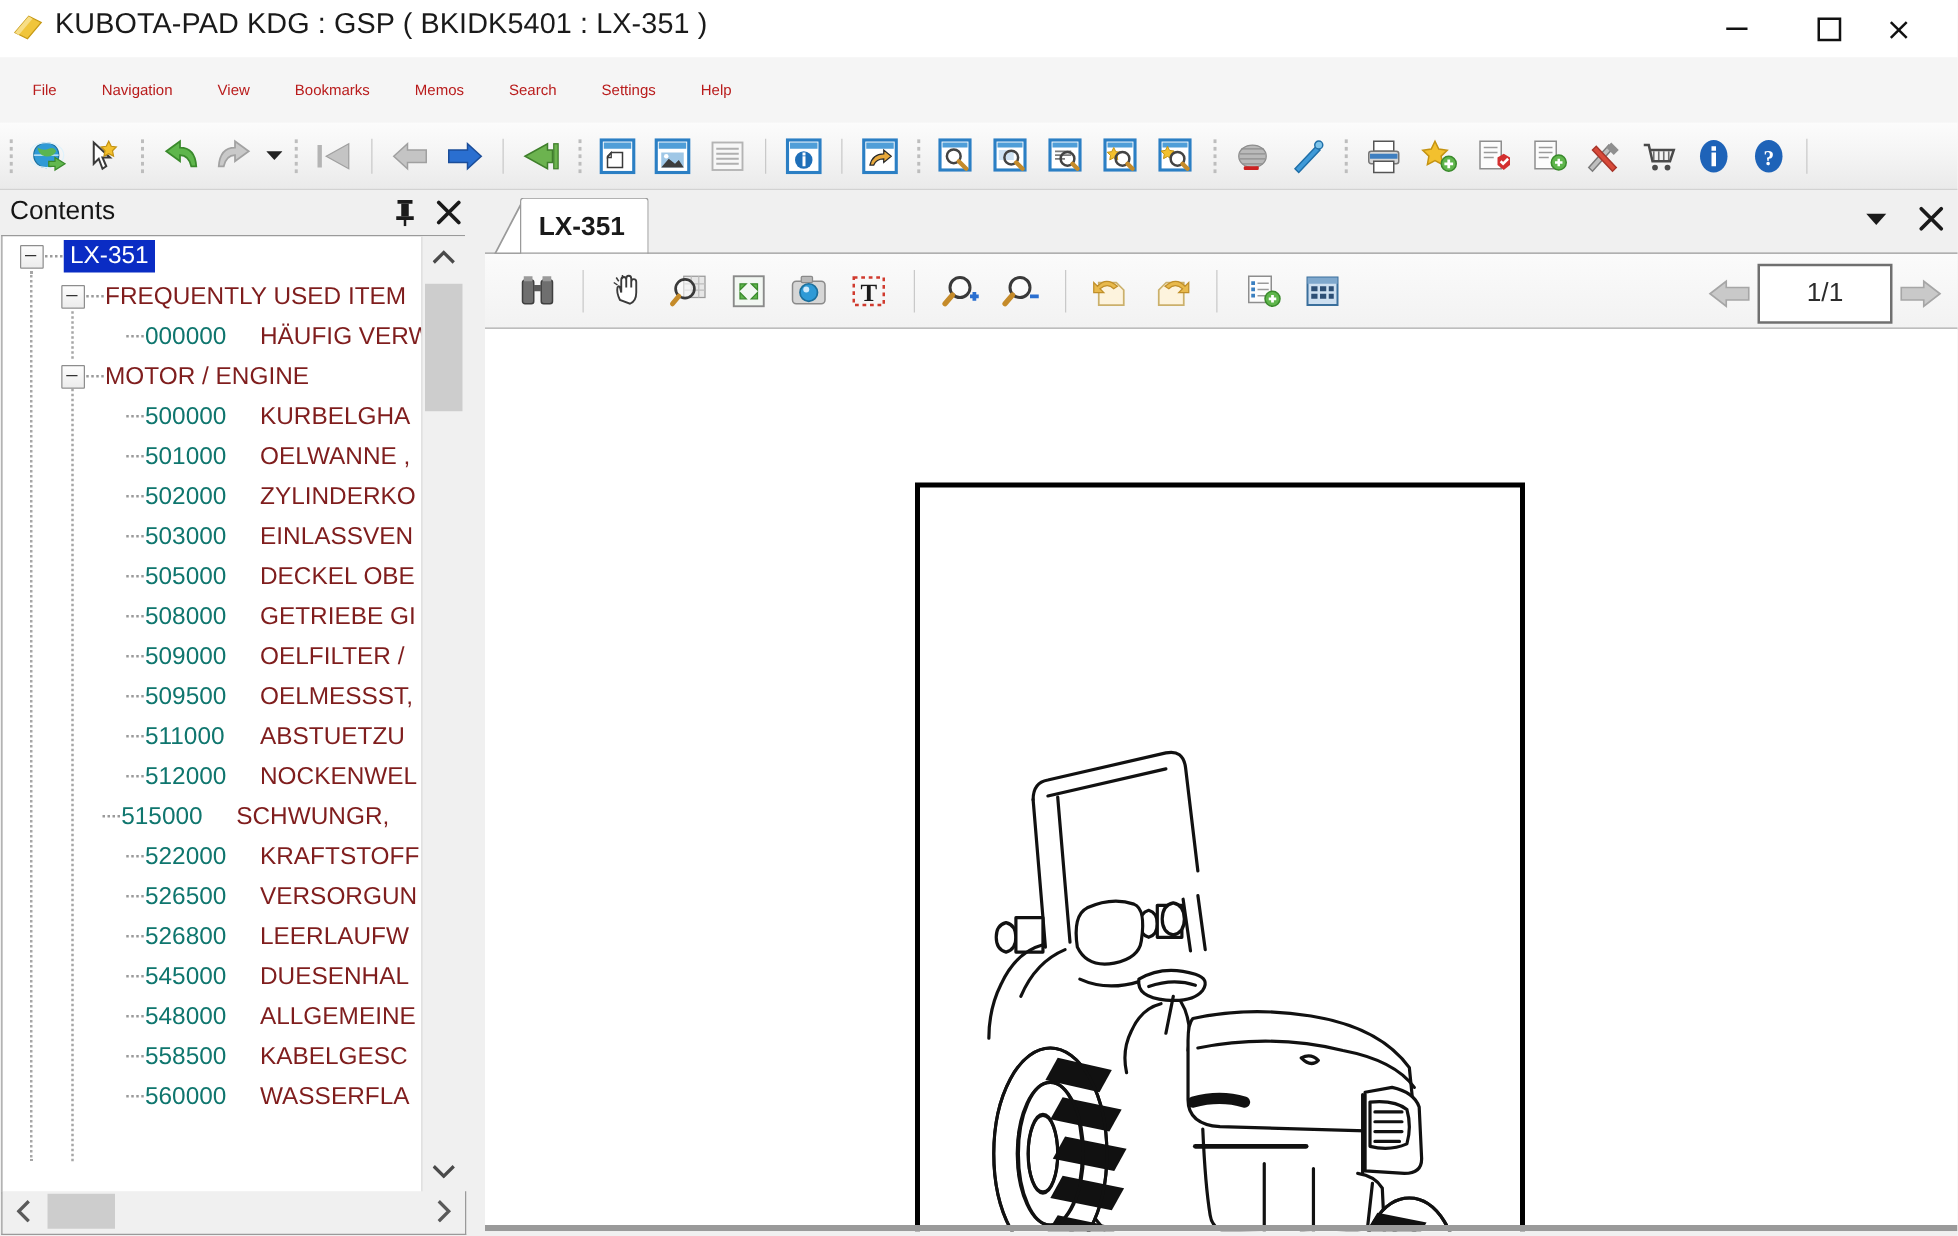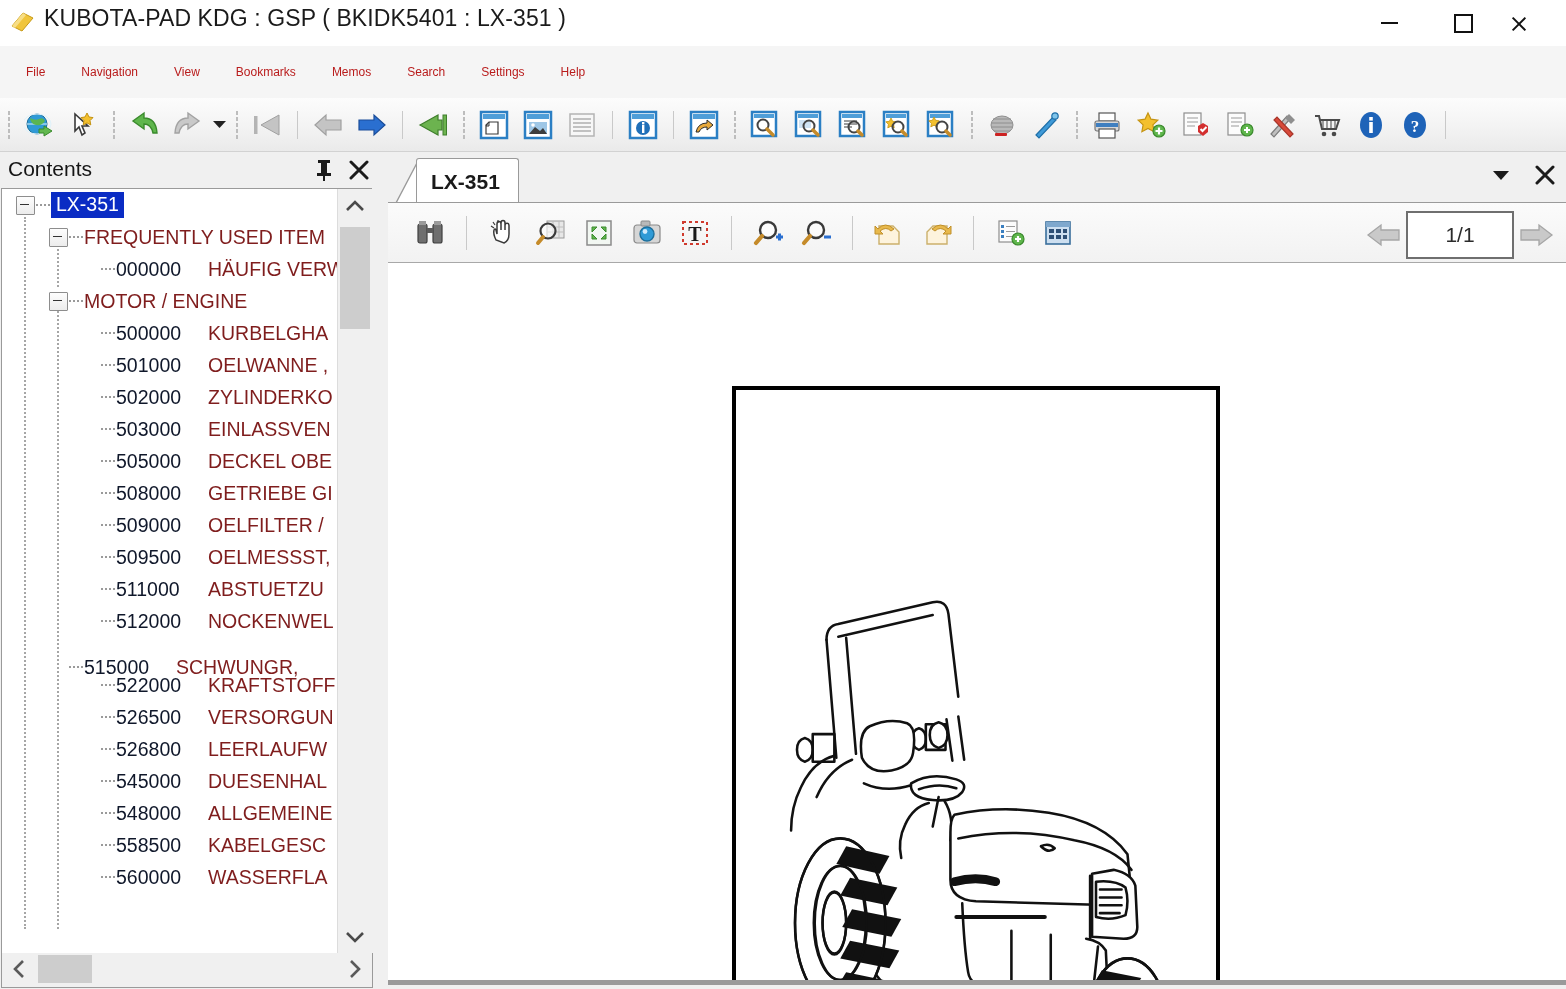--- a/index.html
+++ b/index.html
@@ -46,21 +46,21 @@
   .contents{position:absolute;left:0;top:152px;width:386px;height:837px;background:#f0f0f0;}
   .contents-head{position:absolute;left:0;top:0;width:386px;height:36px;background:#f0f0f0;}
   .contents-title{position:absolute;left:8px;top:5px;font-size:21px;color:#151515;}
   .ch-btn{position:absolute;top:4px;width:28px;height:28px;display:flex;align-items:center;justify-content:center;cursor:default;}
   .pin{left:310px;}
   .xcl{left:345px;}
 
   .tree-wrap{position:absolute;left:1px;top:36px;width:370px;height:765px;background:#ffffff;border:1px solid #9a9a9a;border-right:none;overflow:hidden;}
   .tree{position:absolute;left:0;top:0;width:352px;height:765px;overflow:hidden;font-size:19.5px;color:#1a1a1a;}
   .trow{position:relative;height:32px;white-space:nowrap;display:flex;align-items:center;}
-  .tcode{display:inline-block;min-width:92px;color:#0f172a;}
+  .tcode{display:inline-block;min-width:92px;color:#0f766e;}
   .tlabel{color:#7f1d1d;}
   .sel{background:#0a2cc4;color:#ffffff;padding:1px 5px 2px 5px;}
   .expander{width:17px;height:17px;border:1px solid #8d8d8d;background:linear-gradient(to bottom,#fdfdfd,#ececec);
      display:inline-block;position:relative;border-radius:1px;vertical-align:middle;}
   .expander:before{content:"";position:absolute;left:3px;top:7px;width:9px;height:1.6px;background:#333;}
   .dot-h{display:inline-block;width:14px;border-top:2px dotted #9a9a9a;height:0;vertical-align:middle;margin:0 1px;}
 
   .vline{position:absolute;width:0;border-left:2px dotted #a6a6a6;}
 
   
@@ -475,21 +475,21 @@
             <span class="dot-h"></span>
             <span class="tcode">511000</span>
             <span class="tlabel">ABSTUETZU</span>
           </div>
           <div class="trow" style="padding-left:80px;top:0">
             <span style="display:inline-block;width:18px"></span>
             <span class="dot-h"></span>
             <span class="tcode">512000</span>
             <span class="tlabel">NOCKENWEL</span>
           </div>
-          <div class="trow" style="padding-left:48px;top:14px">
+          <div class="trow" style="padding-left:61px;top:0">
             <span style="display:inline-block;width:18px"></span>
             <span class="dot-h"></span>
             <span class="tcode">515000</span>
             <span class="tlabel">SCHWUNGR,</span>
           </div>
           <div class="trow" style="padding-left:80px;top:0">
             <span style="display:inline-block;width:18px"></span>
             <span class="dot-h"></span>
             <span class="tcode">522000</span>
             <span class="tlabel">KRAFTSTOFF</span>

